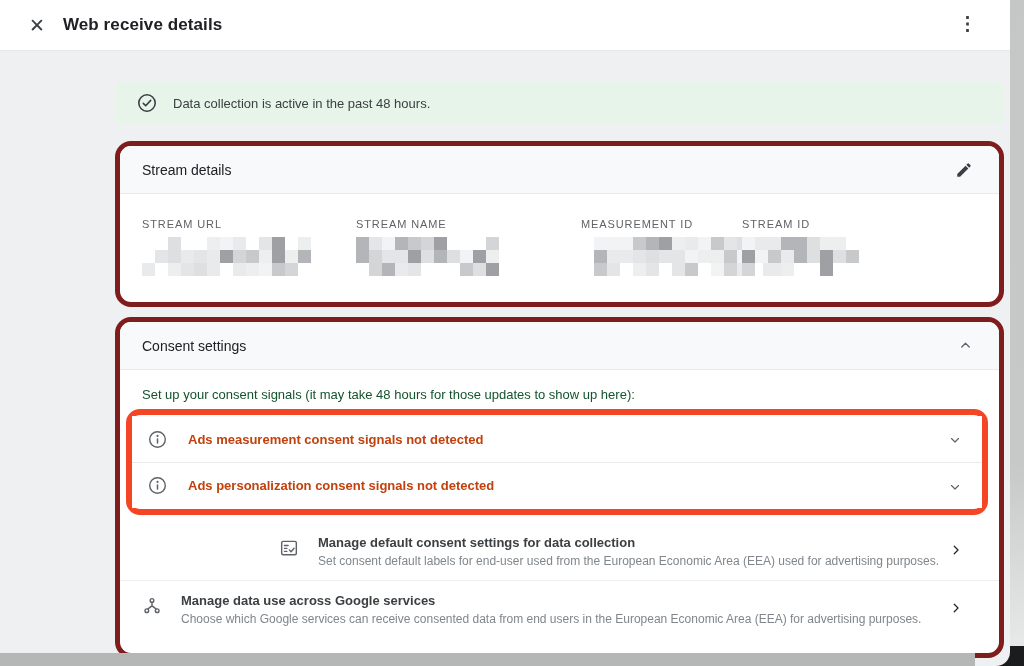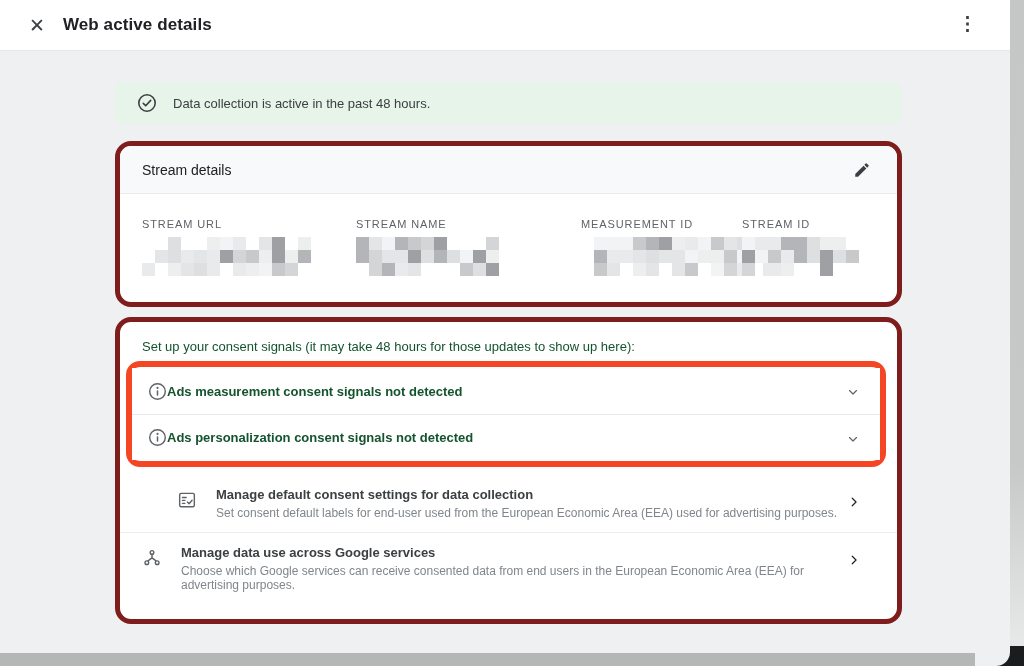--- a/index.html
+++ b/index.html
@@ -18,21 +18,21 @@
 
   
   .topbar { position:relative; height:51px; background:#ffffff; border-bottom:1px solid #e4e6e8;
     display:flex; align-items:center; }
   .close-btn { border:none; background:none; font-size:19px; color:#3c4043; margin-left:27px;
     cursor:pointer; line-height:1; padding:2px; }
   .topbar h1 { font-size:17px; font-weight:700; color:#202124; margin-left:16px; letter-spacing:.1px; }
   .kebab-btn { position:absolute; right:33px; top:14px; border:none; background:none;
     font-size:19px; font-weight:700; color:#3c4043; cursor:pointer; line-height:1; }
 
-  .content { padding-left:115px; width:902px; }
+  .content { padding-left:115px; width:1004px; }
 
   
   .banner { margin-top:31px; height:42px; background:#e6f4ea; border-radius:8px;
     display:flex; align-items:center; padding-left:22px; }
   .banner svg { flex:none; }
   .banner span { margin-left:16px; font-size:13px; color:#3c4043; }
 
   
   .card { background:#ffffff; border:5px solid #7f1d1d; border-radius:16px; margin-top:17px; overflow:hidden; }
   .card-head { height:48px; background:#f8f9fa; border-bottom:1px solid #e8eaed;
@@ -46,21 +46,21 @@
   .mosaic { margin-top:7px; display:flex; flex-wrap:wrap; }
   .mosaic i { display:block; width:13px; height:13px; }
 
   
   .consent-intro { padding:17px 22px 0 22px; font-size:13px; color:#14532d; }
 
   .annotation { margin:7px 11px 0 6px; border:6px solid #f44524; border-radius:14px; padding:1px 0; }
   .signal-row { position:relative; height:46px; display:flex; align-items:center; padding:0 22px 0 16px;
     cursor:pointer; background:#fff; }
   .signal-row + .signal-row { border-top:1px solid #e8eaed; }
-  .signal-row .signal-label { font-size:13px; font-weight:700; color:#14532d; }
+  .signal-row .signal-label { margin-left:21px; font-size:13px; font-weight:700; color:#c2410c; }
   .signal-row .chev { position:absolute; right:20px; top:17px; }
 
   .manage-row { position:relative; display:flex; align-items:flex-start; padding:12px 60px 12px 22px;
     border-bottom:1px solid #eceef0; cursor:pointer; min-height:54px; }
   .manage-row .m-icon { flex:none; margin-top:3px; }
   .manage-row .m-text { margin-left:19px; }
   .manage-row .m-title { font-size:13px; font-weight:700; color:#3c4043; }
   .manage-row .m-sub { margin-top:4px; font-size:12px; color:#80868b; }
   .manage-row .chev-right { position:absolute; right:36px; top:20px; }
   .consent-footer { height:15px; }
@@ -72,21 +72,21 @@
 <body>
 
 <div class="stage">
   <div class="desktop-strip"></div>
   <div class="desktop-corner"></div>
 
   <div class="window">
 
     <header class="topbar">
       <button class="close-btn">✕</button>
-      <h1>Web active details</h1>
+      <h1>Web receive details</h1>
       <button class="kebab-btn">⋮</button>
     </header>
 
     <div class="content">
 
       <div class="banner">
         <svg width="20" height="20" viewBox="0 0 20 20">
           <circle cx="10" cy="10" r="8.2" fill="none" stroke="#3c4043" stroke-width="1.6"></circle>
           <path d="M6.3 10.4l2.4 2.4 5-5.4" fill="none" stroke="#3c4043" stroke-width="1.6" stroke-linecap="round" stroke-linejoin="round"></path>
         </svg>
@@ -267,20 +267,28 @@
                 <i style="background: transparent;"></i>
                 <i style="background: rgb(158, 160, 163);"></i>
                 <i style="background: transparent;"></i>
                 <i style="background: transparent;"></i>
               </div>
           </div>
         </div>
       </section>
 
       <section class="card" style="margin-top:10px;">
+        <div class="card-head">
+          <span class="card-title">Consent settings</span>
+          <button class="icon-btn">
+            <svg width="15" height="15" viewBox="0 0 24 24">
+              <path d="M6 14.5l6-6 6 6" fill="none" stroke="#5f6368" stroke-width="2.1" stroke-linecap="round" stroke-linejoin="round"></path>
+            </svg>
+          </button>
+        </div>
 
         <p class="consent-intro">Set up your consent signals (it may take 48 hours for those updates to show up here):</p>
 
         <div class="annotation">
           <div class="signal-row">
             <svg width="19" height="19" viewBox="0 0 20 20">
               <circle cx="10" cy="10" r="8.2" fill="none" stroke="#5f6368" stroke-width="1.5"></circle>
               <circle cx="10" cy="6.2" r="1.1" fill="#5f6368"></circle>
               <rect x="9.2" y="8.6" width="1.6" height="6" rx="0.8" fill="#5f6368"></rect>
             </svg>

